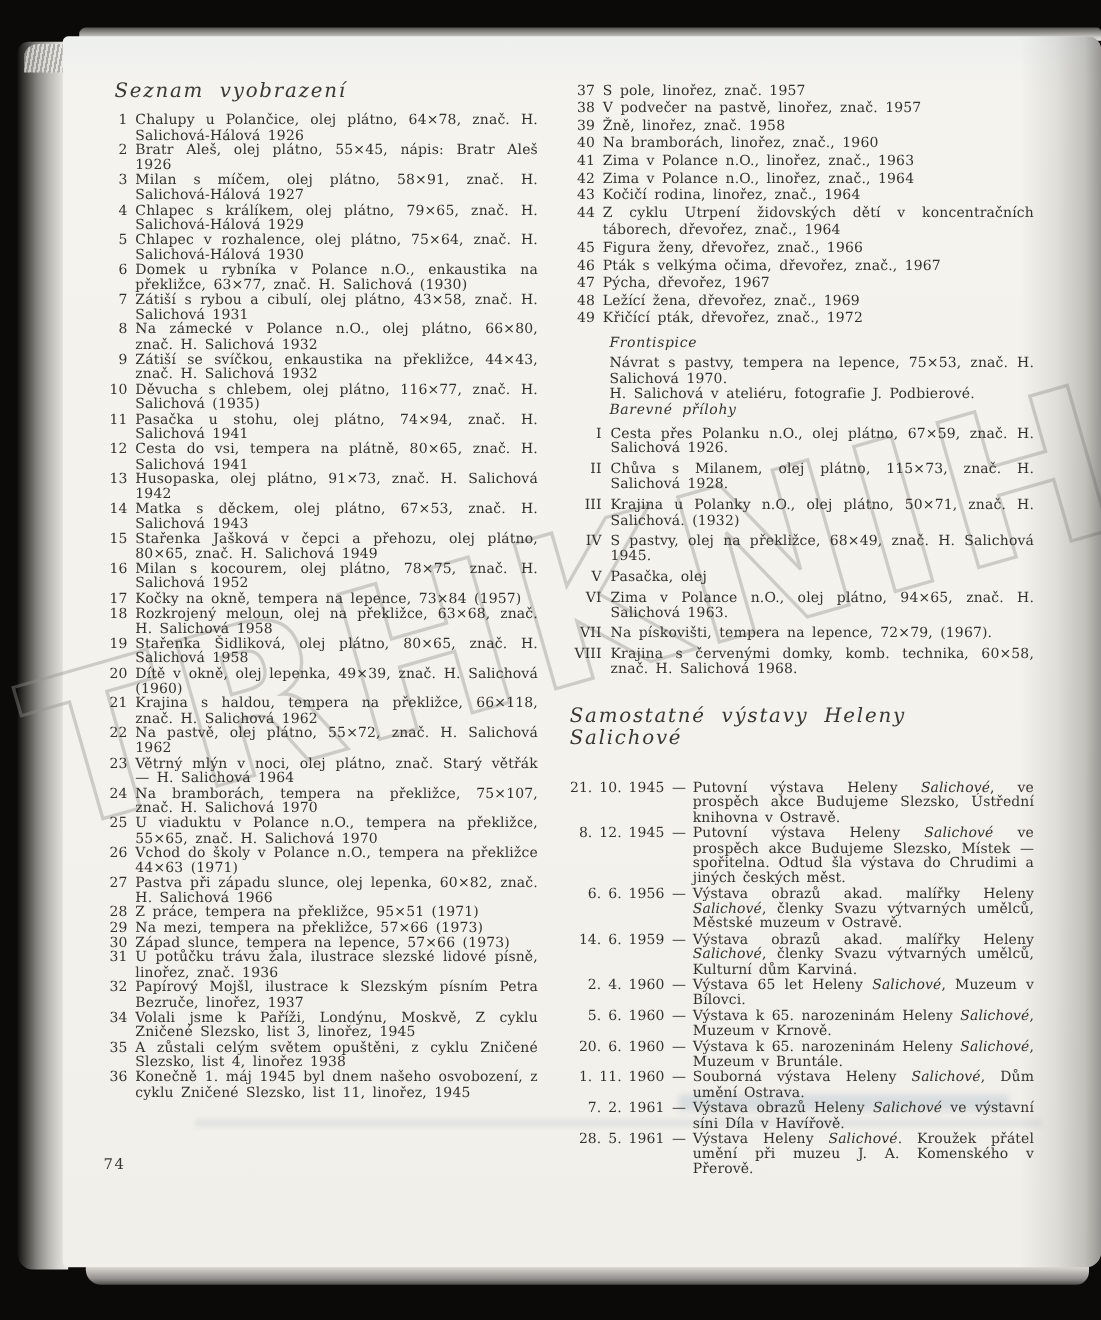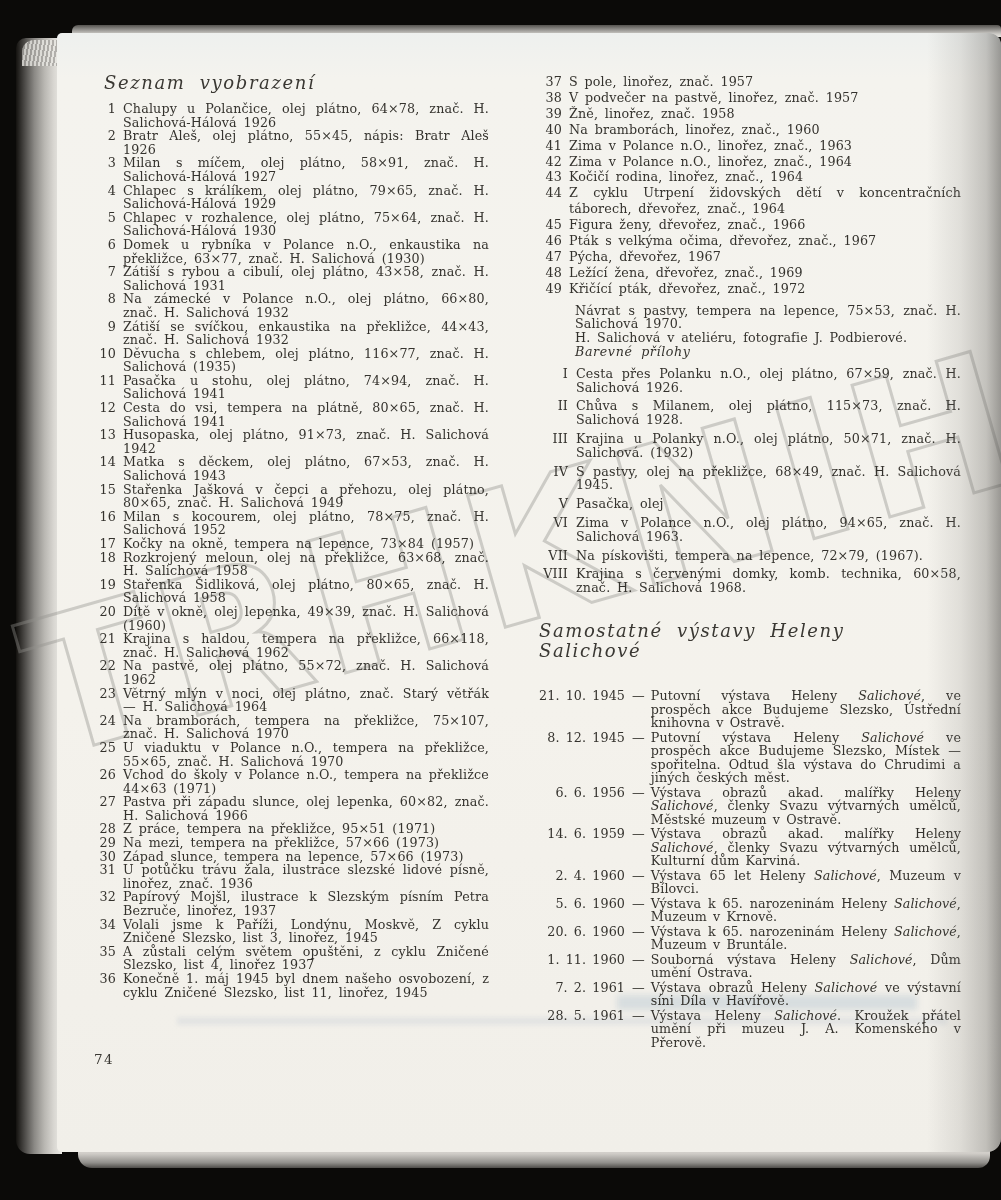--- a/index.html
+++ b/index.html
@@ -54,21 +54,21 @@
     background:rgba(130,155,185,.13);filter:blur(2px);z-index:3;}
   
   .textlayer{position:absolute;inset:0;z-index:4;color:#34322d;border-radius:21px;}
   .h-main{
     position:absolute;font-style:italic;font-size:18px;line-height:20px;
     letter-spacing:1.6px;word-spacing:7px;color:#3a3833;
   }
   #heading-left{left:47px;top:40px;}
   .col{position:absolute;}
   #col-left{left:36px;top:69px;width:396px;}
-  #col-right{left:482px;top:41px;width:422px;}
+  #col-right{left:461px;top:41px;width:422px;}
   .ill-list .item{display:flex;font-size:12.7px;line-height:13.6px;
     letter-spacing:.15px;word-spacing:2.5px;}
   .ill-list .num{flex:none;width:23px;text-align:right;margin-right:7px;}
   .ill-list .txt{flex:1;text-align:justify;}
   #list-right .item{line-height:15.9px;}
   
   .fronti{margin:7px 0 0 36px;font-size:12.7px;line-height:13.8px;
     letter-spacing:.15px;word-spacing:2.5px;}
   .fronti .f-title{font-style:italic;margin-bottom:6px;letter-spacing:.6px;}
   .fronti .f-line{text-align:justify;}
@@ -237,21 +237,21 @@
         <div class="item">
           <span class="num">32</span>
           <span class="txt">Papírový Mojšl, ilustrace k Slezským písním Petra Bezruče, linořez, 1937</span>
         </div>
         <div class="item">
           <span class="num">34</span>
           <span class="txt">Volali jsme k Paříži, Londýnu, Moskvě, Z cyklu Zničené Slezsko, list 3, linořez, 1945</span>
         </div>
         <div class="item">
           <span class="num">35</span>
-          <span class="txt">A zůstali celým světem opuštěni, z cyklu Zničené Slezsko, list 4, linořez 1937</span>
+          <span class="txt">A zůstali celým světem opuštěni, z cyklu Zničené Slezsko, list 4, linořez 1938</span>
         </div>
         <div class="item">
           <span class="num">36</span>
           <span class="txt">Konečně 1. máj 1945 byl dnem našeho osvobození, z cyklu Zničené Slezsko, list 11, linořez, 1945</span>
         </div>
       </div>
 
     <div class="col" id="col-right">
 
       <div class="ill-list" id="list-right">
@@ -304,20 +304,21 @@
             <span class="num">48</span>
             <span class="txt">Ležící žena, dřevořez, znač., 1969</span>
           </div>
           <div class="item">
             <span class="num">49</span>
             <span class="txt">Křičící pták, dřevořez, znač., 1972</span>
           </div>
         </div>
 
       <div class="fronti">
+        <div class="f-title">Frontispice</div>
         <div class="f-line">Návrat s pastvy, tempera na lepence, 75×53, znač. H. Salichová 1970.</div>
         <div class="f-line">H. Salichová v ateliéru, fotografie J. Podbierové.</div>
         <div class="f-plates">Barevné přílohy</div>
       </div>
 
       <div class="roman-list">
 
       <div class="item">
             <span class="num">I</span>
             <span class="txt">Cesta přes Polanku n.O., olej plátno, 67×59, znač. H. Salichová 1926.</span>

